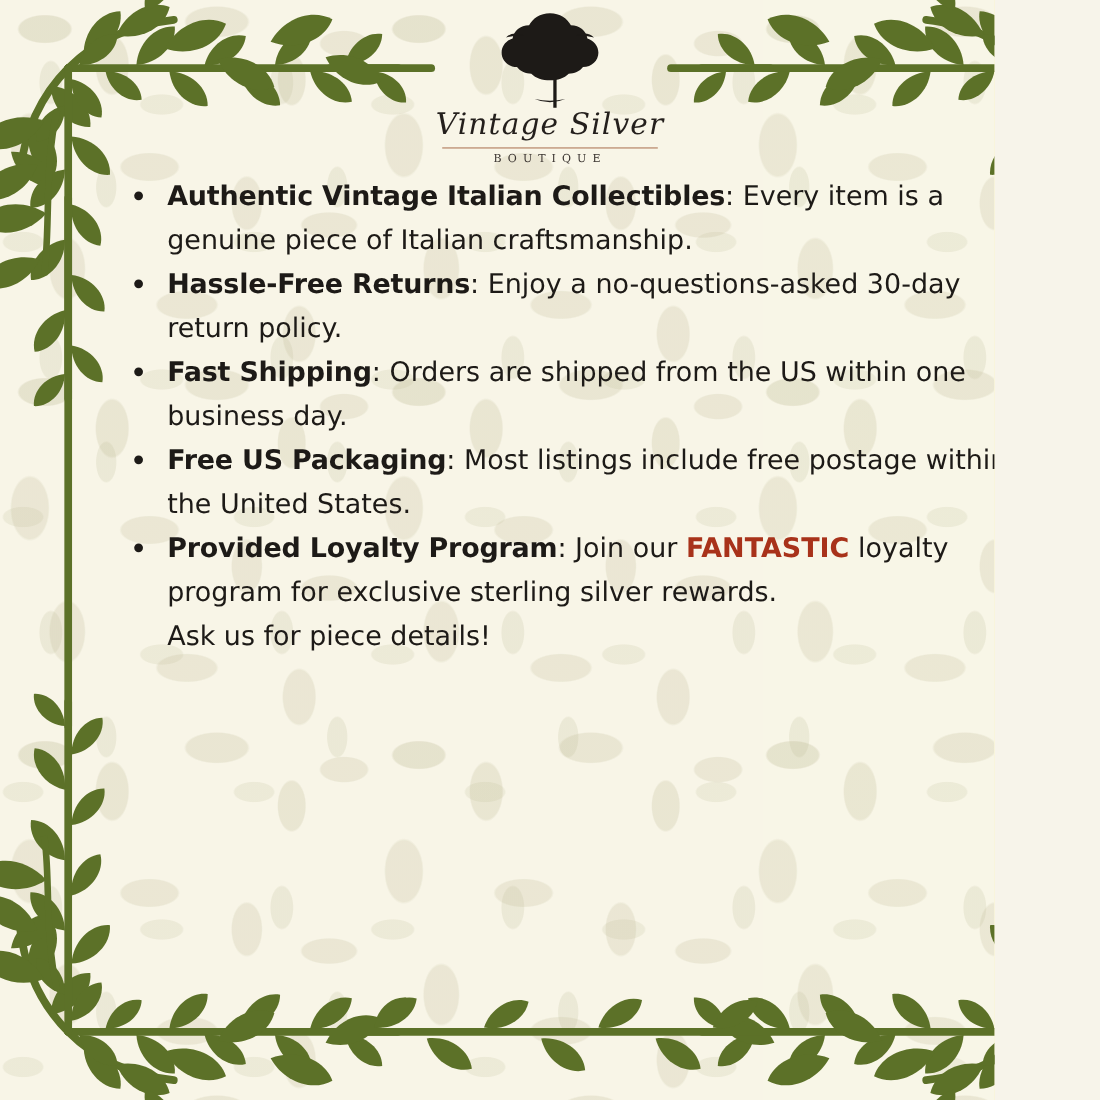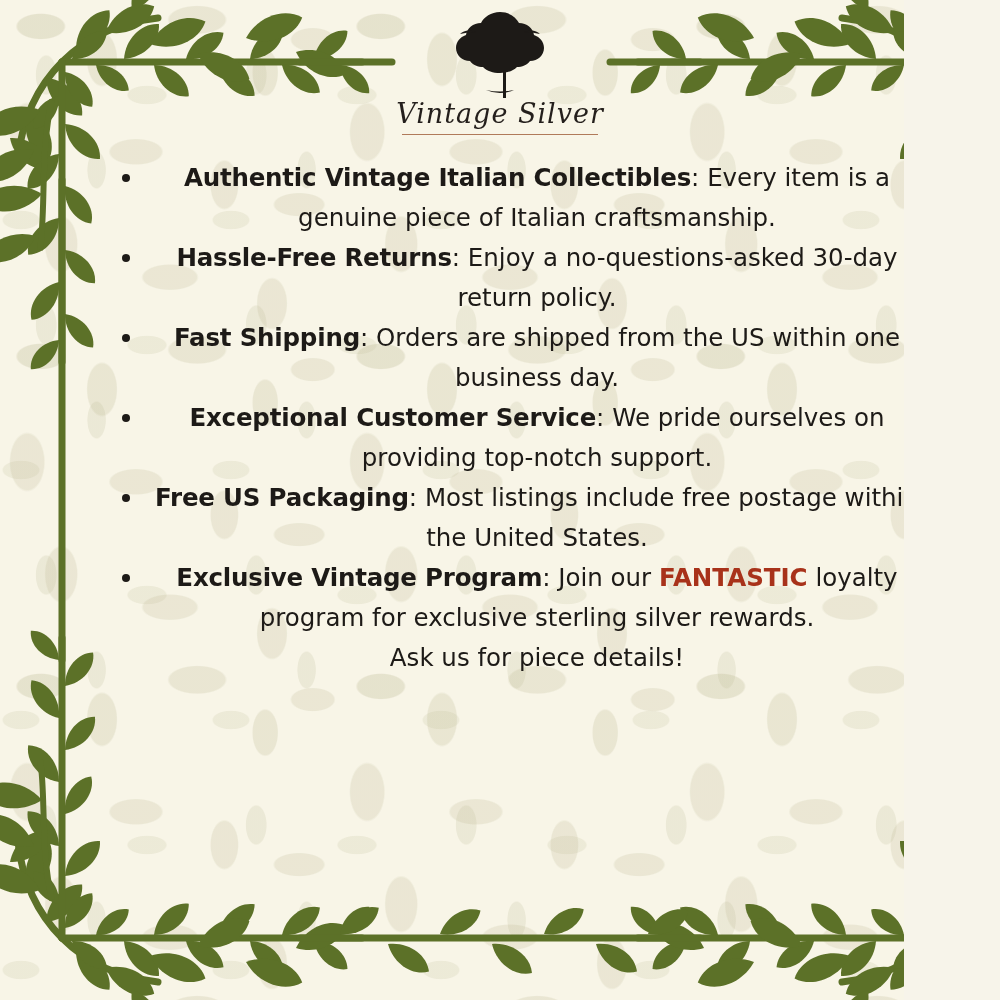--- a/index.html
+++ b/index.html
@@ -94,21 +94,20 @@
   #content {
     position: absolute;
     top: 158px;
     left: 92px;
     width: 830px;
   }
   ul.benefits {
     margin: 0;
     padding: 0 0 0 30px;
     list-style: none;
-    text-align: center;
   }
   ul.benefits li {
     position: relative;
     font-size: 24.5px;
     line-height: 40px;
     color: #1d1a17;
     margin: 0 0 0 0;
     padding: 0 0 0 30px;
   }
   ul.benefits li::before {
@@ -267,39 +266,37 @@
       <g fill="#1d1a17">
         <path d="M52 92 h5 v-26 c0-8 -4-14 -9-19 c5 3 9 7 9 13 v-10 c0-6 4-11 9-14 c-5 5 -7 9 -7 15 v5 c1-7 6-12 12-14 c-6 4 -9 9 -10 16 l-1 8 v26 z"></path>
         <path d="M54 6 c-9 0 -16 5 -19 11 c-8 0 -14 5 -15 12 c-6 2 -10 7 -10 13 c0 7 6 13 14 13 c3 4 8 6 13 6 c4 4 10 6 17 6 c7 0 13 -2 17 -6 c5 0 10 -2 13 -6 c8 0 14 -6 14 -13 c0 -6 -4 -11 -10 -13 c-1 -7 -7 -12 -15 -12 c-3 -6 -10 -11 -19 -11 z"></path>
         <path d="M30 26 q-10 -4 -16 2 q8 -2 16 -2 z"></path>
         <path d="M78 26 q10 -4 16 2 q-8 -2 -16 -2 z"></path>
         <path d="M40 84 q14 6 28 0 q-14 3 -28 0 z"></path>
       </g>
     </svg>
     <div class="brand-name">Vintage Silver</div>
     <div class="brand-rule"></div>
+    <div class="brand-sub">BOUTIQUE</div>
   </div>
 
   <div id="content">
     <ul class="benefits">
       <li>
         <b>Authentic Vintage Italian Collectibles</b><span>: </span><span>Every item is a genuine piece of Italian craftsmanship.</span>
       </li>
       <li>
         <b>Hassle-Free Returns</b><span>: </span><span>Enjoy a no-questions-asked 30-day return policy.</span>
       </li>
       <li>
         <b>Fast Shipping</b><span>: </span><span>Orders are shipped from the US within one business day.</span>
       </li>
       <li>
-        <b>Exceptional Customer Service</b><span>: </span><span>We pride ourselves on providing top-notch support.</span>
-      </li>
-      <li>
         <b>Free US Packaging</b><span>: </span><span>Most listings include free postage within the United States.</span>
       </li>
       <li>
-        <b>Exclusive Vintage Program</b><span>: </span><span>Join our </span><span class="fantastic">FANTASTIC</span><span> loyalty program for exclusive sterling silver rewards.</span>
+        <b>Provided Loyalty Program</b><span>: </span><span>Join our </span><span class="fantastic">FANTASTIC</span><span> loyalty program for exclusive sterling silver rewards.</span>
       </li>
       <li class="no-bullet">Ask us for piece details!</li>
     </ul>
   </div>
 
 </div>
 
 </body></html>

